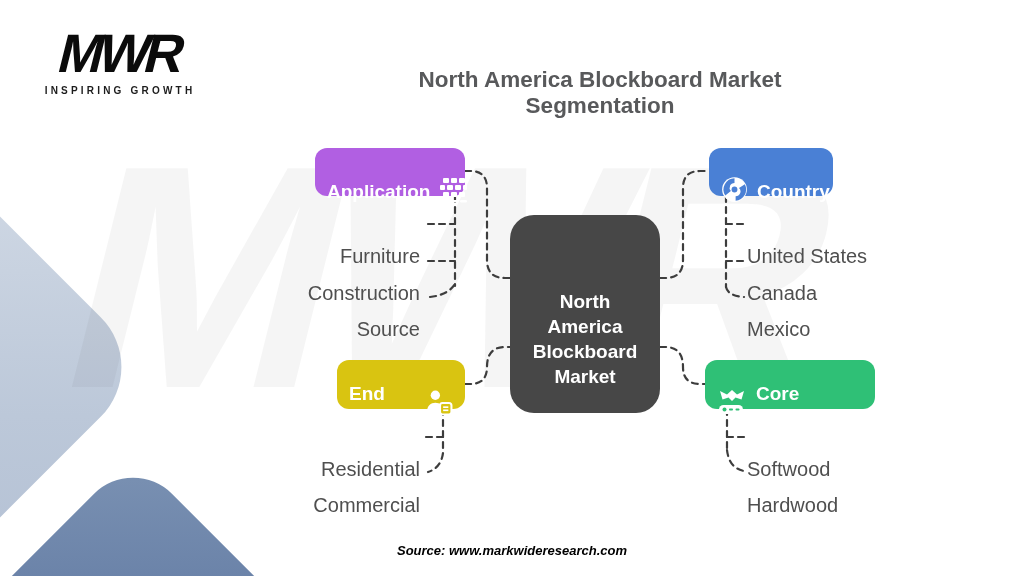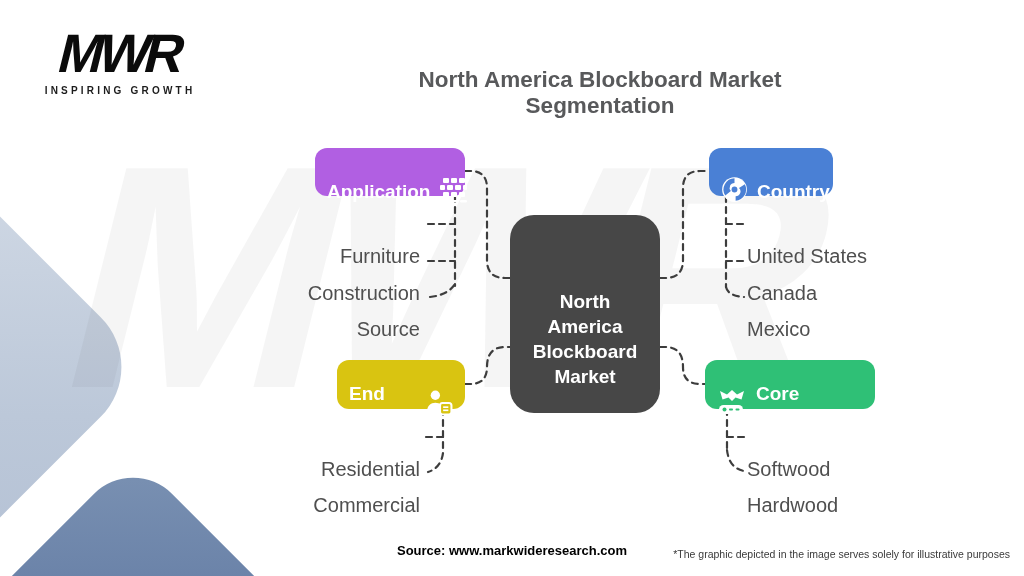--- a/index.html
+++ b/index.html
@@ -61,21 +61,21 @@
   
   .item{position:absolute;font-size:20px;color:#4f4f4f;line-height:22px;margin-top:32px;}
   .item-left{right:604px;text-align:right;}
   .item-right{left:747px;text-align:left;}
   
   .connectors{position:absolute;left:0;top:0;pointer-events:none;}
   .connectors path{fill:none;stroke:#3d3d3d;stroke-width:2.2;stroke-dasharray:6 5;stroke-linecap:round;}
   
   .source-line{
     position:absolute;left:0;top:543px;width:1024px;text-align:center;
-    font-size:13px;font-weight:bold;color:#000;
+    font-size:13px;font-weight:bold;color:#000;font-style:italic;
   }
   .disclaimer{
     position:absolute;right:14px;top:548px;font-size:10.5px;color:#3a3a3a;
   }
 </style>
 </head>
 <body>
 
 <div class="stage">
 
@@ -200,15 +200,14 @@
   <div class="item item-right" style="top:250px">Canada</div>
   <div class="item item-right" style="top:286px">Mexico</div>
 
   <div class="item item-left" style="top:426px">Residential</div>
   <div class="item item-left" style="top:462px">Commercial</div>
 
   <div class="item item-right" style="top:426px">Softwood</div>
   <div class="item item-right" style="top:462px">Hardwood</div>
 
   <div class="source-line">Source: www.markwideresearch.com</div>
-  <div class="disclaimer">*The graphic depicted in the image serves solely for illustrative purposes</div>
 
 </div>
 
 </body></html>

